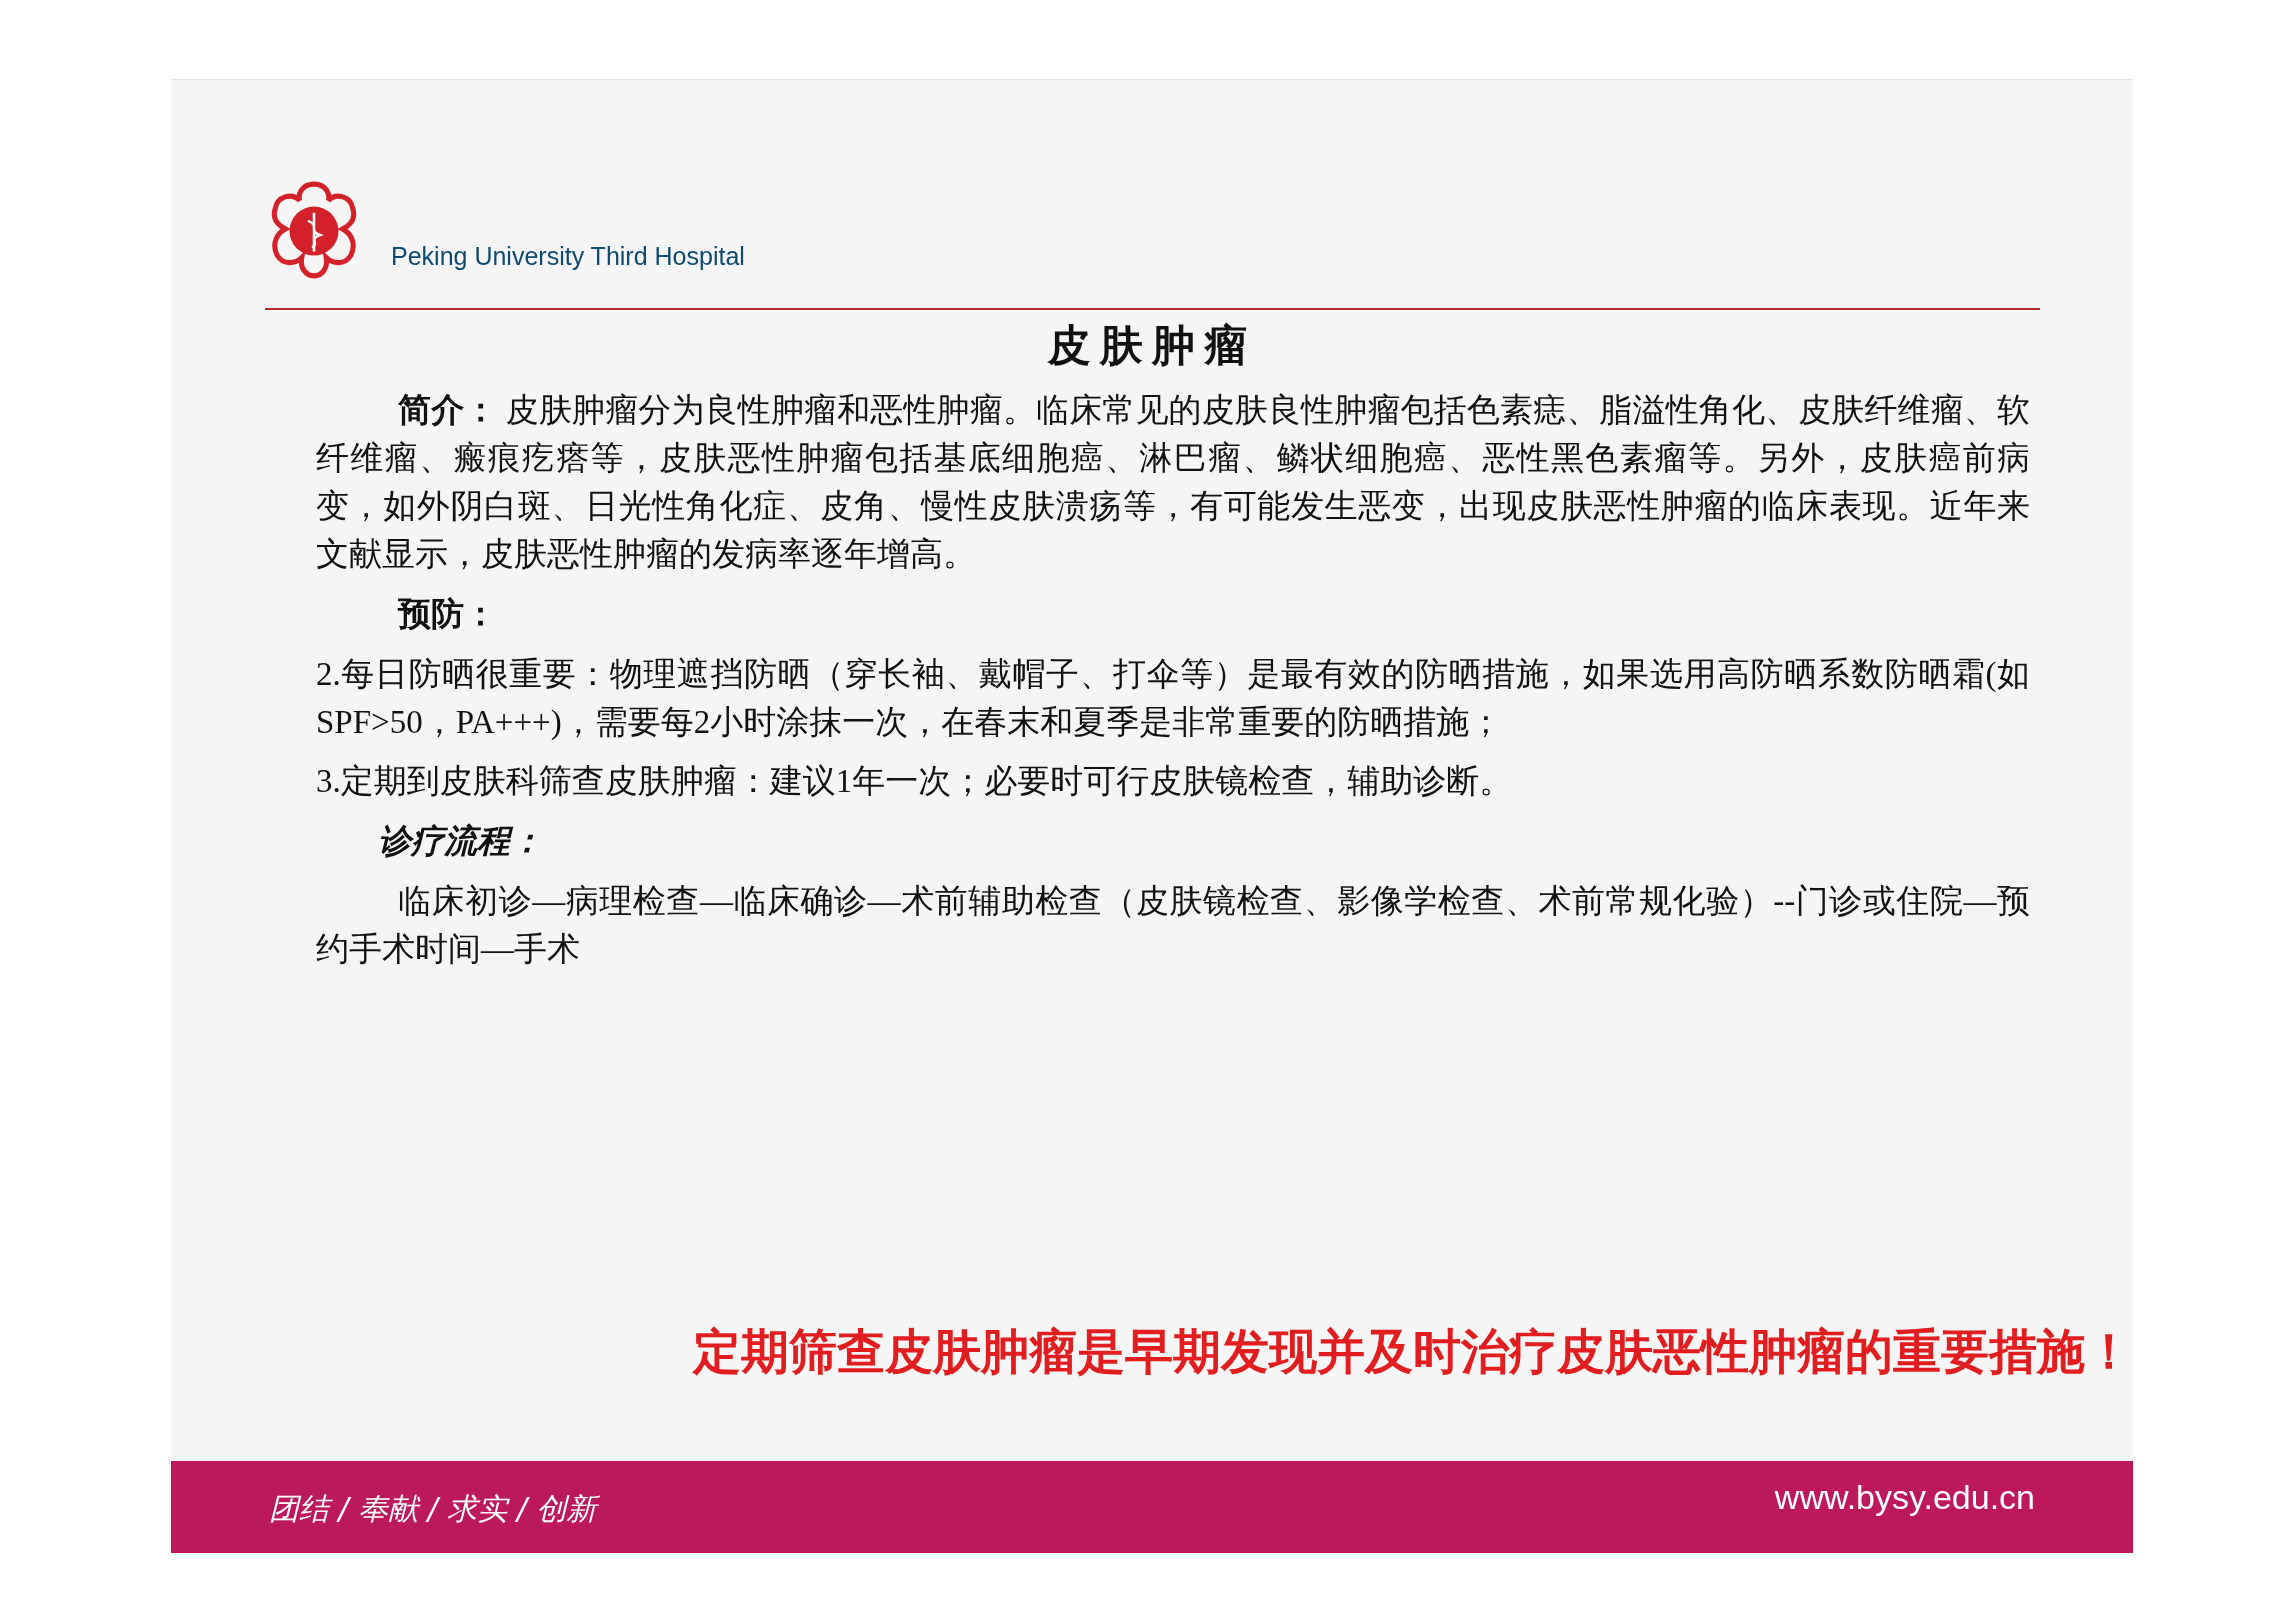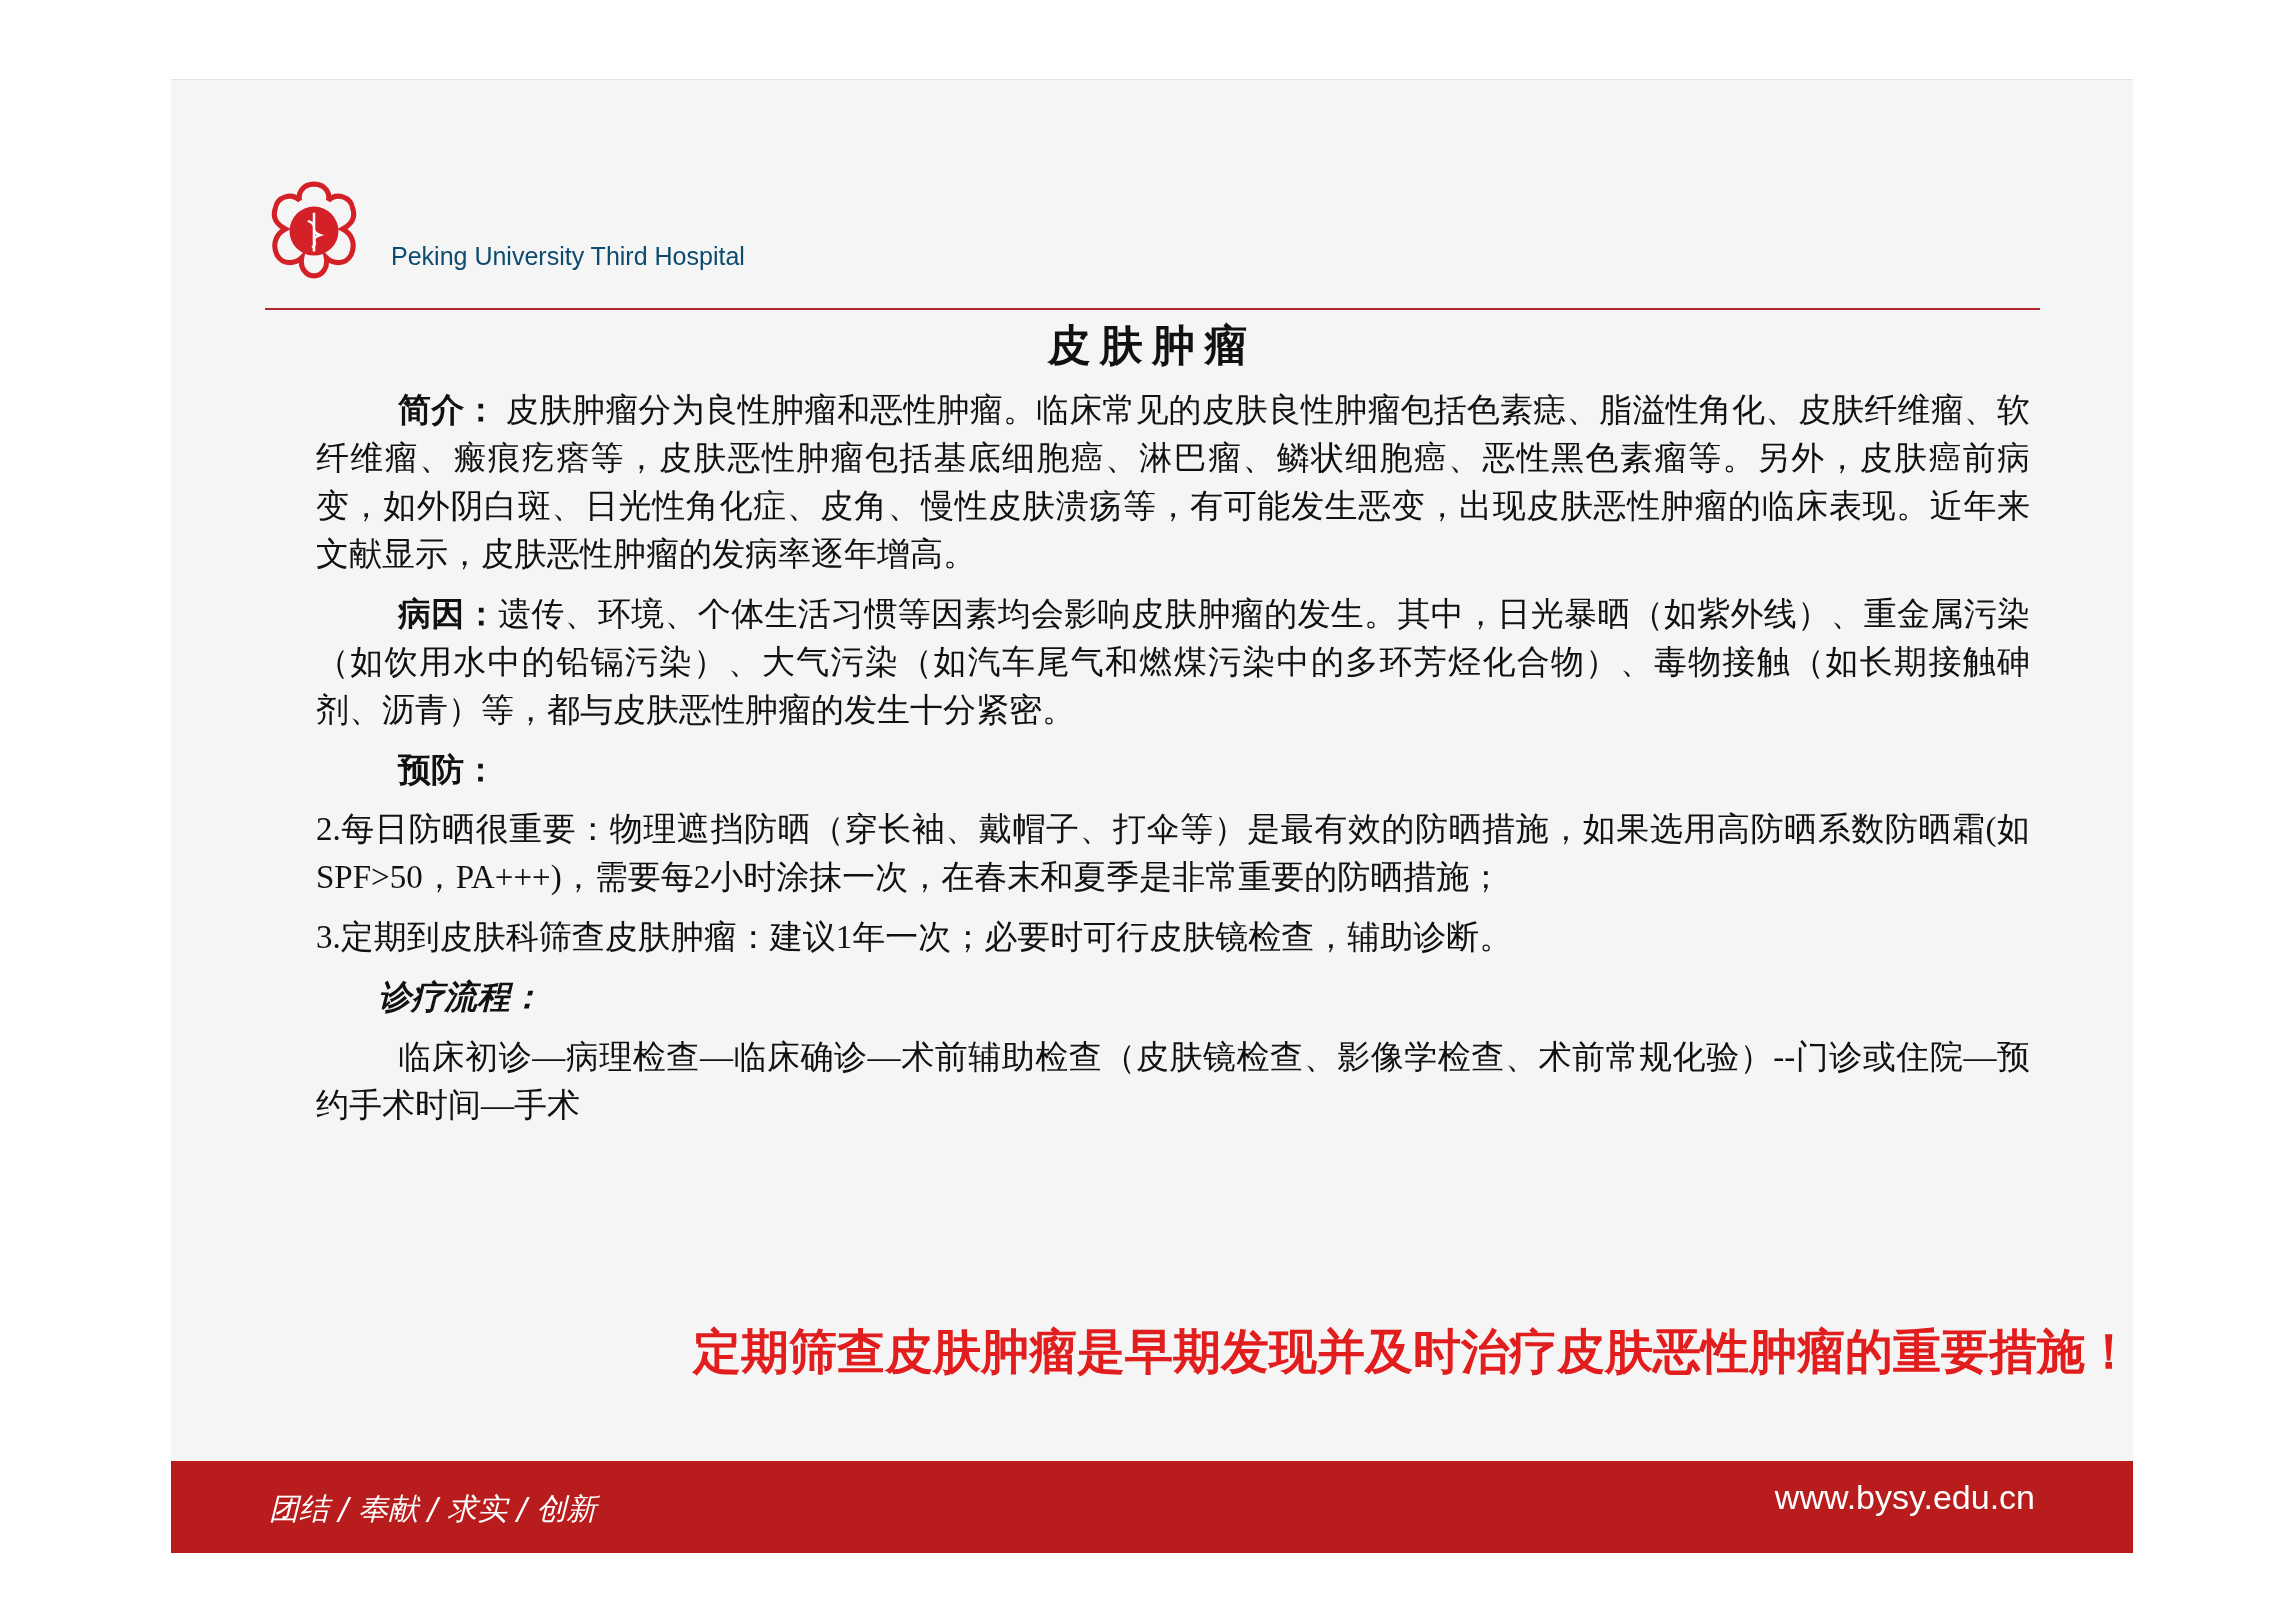--- a/index.html
+++ b/index.html
@@ -36,21 +36,21 @@
   .para { margin:0 0 11.8px 0; }
   .indent { text-indent:82px; }
   .lbl { font-weight:bold; }
   .heading { font-weight:bold; margin:0 0 11.8px 0; padding-left:82px; }
   .heading2 { font-weight:bold; margin:0 0 11.8px 0; padding-left:62px; font-style:italic; }
   .callout {
     position:absolute; left:0; top:1240px; width:100%; text-align:right;
     font-size:48px; font-weight:bold; color:#e11d1d; font-family:"DejaVu Sans", sans-serif;
   }
   .footer {
-    position:absolute; left:0; top:1381px; width:100%; height:92px; background:#b91c1c;
+    position:absolute; left:0; top:1381px; width:100%; height:92px; background:#be185d;
   }
   .motto {
     position:absolute; left:98px; top:27.5px; color:#fff; font-size:30px; font-style:italic;
     font-family:"DejaVu Sans", sans-serif;
   }
   .site {
     position:absolute; right:98px; top:17px; color:#fff; font-size:34px;
     font-family:"Liberation Sans", sans-serif;
   }
 </style>
@@ -70,21 +70,20 @@
     <div class="logo-en">Peking University Third Hospital</div>
   </div>
 
   <div class="rule"></div>
 
   <div class="title">皮肤肿瘤</div>
 
   <div class="content">
     <p class="para indent"><span class="lbl">简介：</span><span> 皮肤肿瘤分为良性肿瘤和恶性肿瘤。临床常见的皮肤良性肿瘤包括色素痣、脂溢性角化、皮肤纤维瘤、软纤维瘤、瘢痕疙瘩等，皮肤恶性肿瘤包括基底细胞癌、淋巴瘤、鳞状细胞癌、恶性黑色素瘤等。另外，皮肤癌前病变，如外阴白斑、日光性角化症、皮角、慢性皮肤溃疡等，有可能发生恶变，出现皮肤恶性肿瘤的临床表现。近年来文献显示，皮肤恶性肿瘤的发病率逐年增高。</span></p>
 
-    <p class="para indent"><span class="lbl">病因：</span><span>遗传、环境、个体生活习惯等因素均会影响皮肤肿瘤的发生。其中，日光暴晒（如紫外线）、重金属污染（如饮用水中的铅镉污染）、大气污染（如汽车尾气和燃煤污染中的多环芳烃化合物）、毒物接触（如长期接触砷剂、沥青）等，都与皮肤恶性肿瘤的发生十分紧密。</span></p>
 
     <p class="heading">预防：</p>
     <p class="para">2.每日防晒很重要：物理遮挡防晒（穿长袖、戴帽子、打伞等）是最有效的防晒措施，如果选用高防晒系数防晒霜(如SPF&gt;50，PA+++)，需要每2小时涂抹一次，在春末和夏季是非常重要的防晒措施；</p>
     <p class="para">3.定期到皮肤科筛查皮肤肿瘤：建议1年一次；必要时可行皮肤镜检查，辅助诊断。</p>
 
     <p class="heading2">诊疗流程：</p>
     <p class="para indent">临床初诊—病理检查—临床确诊—术前辅助检查（皮肤镜检查、影像学检查、术前常规化验）--门诊或住院—预约手术时间—手术</p>
   </div>
 
   <div class="callout">定期筛查皮肤肿瘤是早期发现并及时治疗皮肤恶性肿瘤的重要措施！</div>

